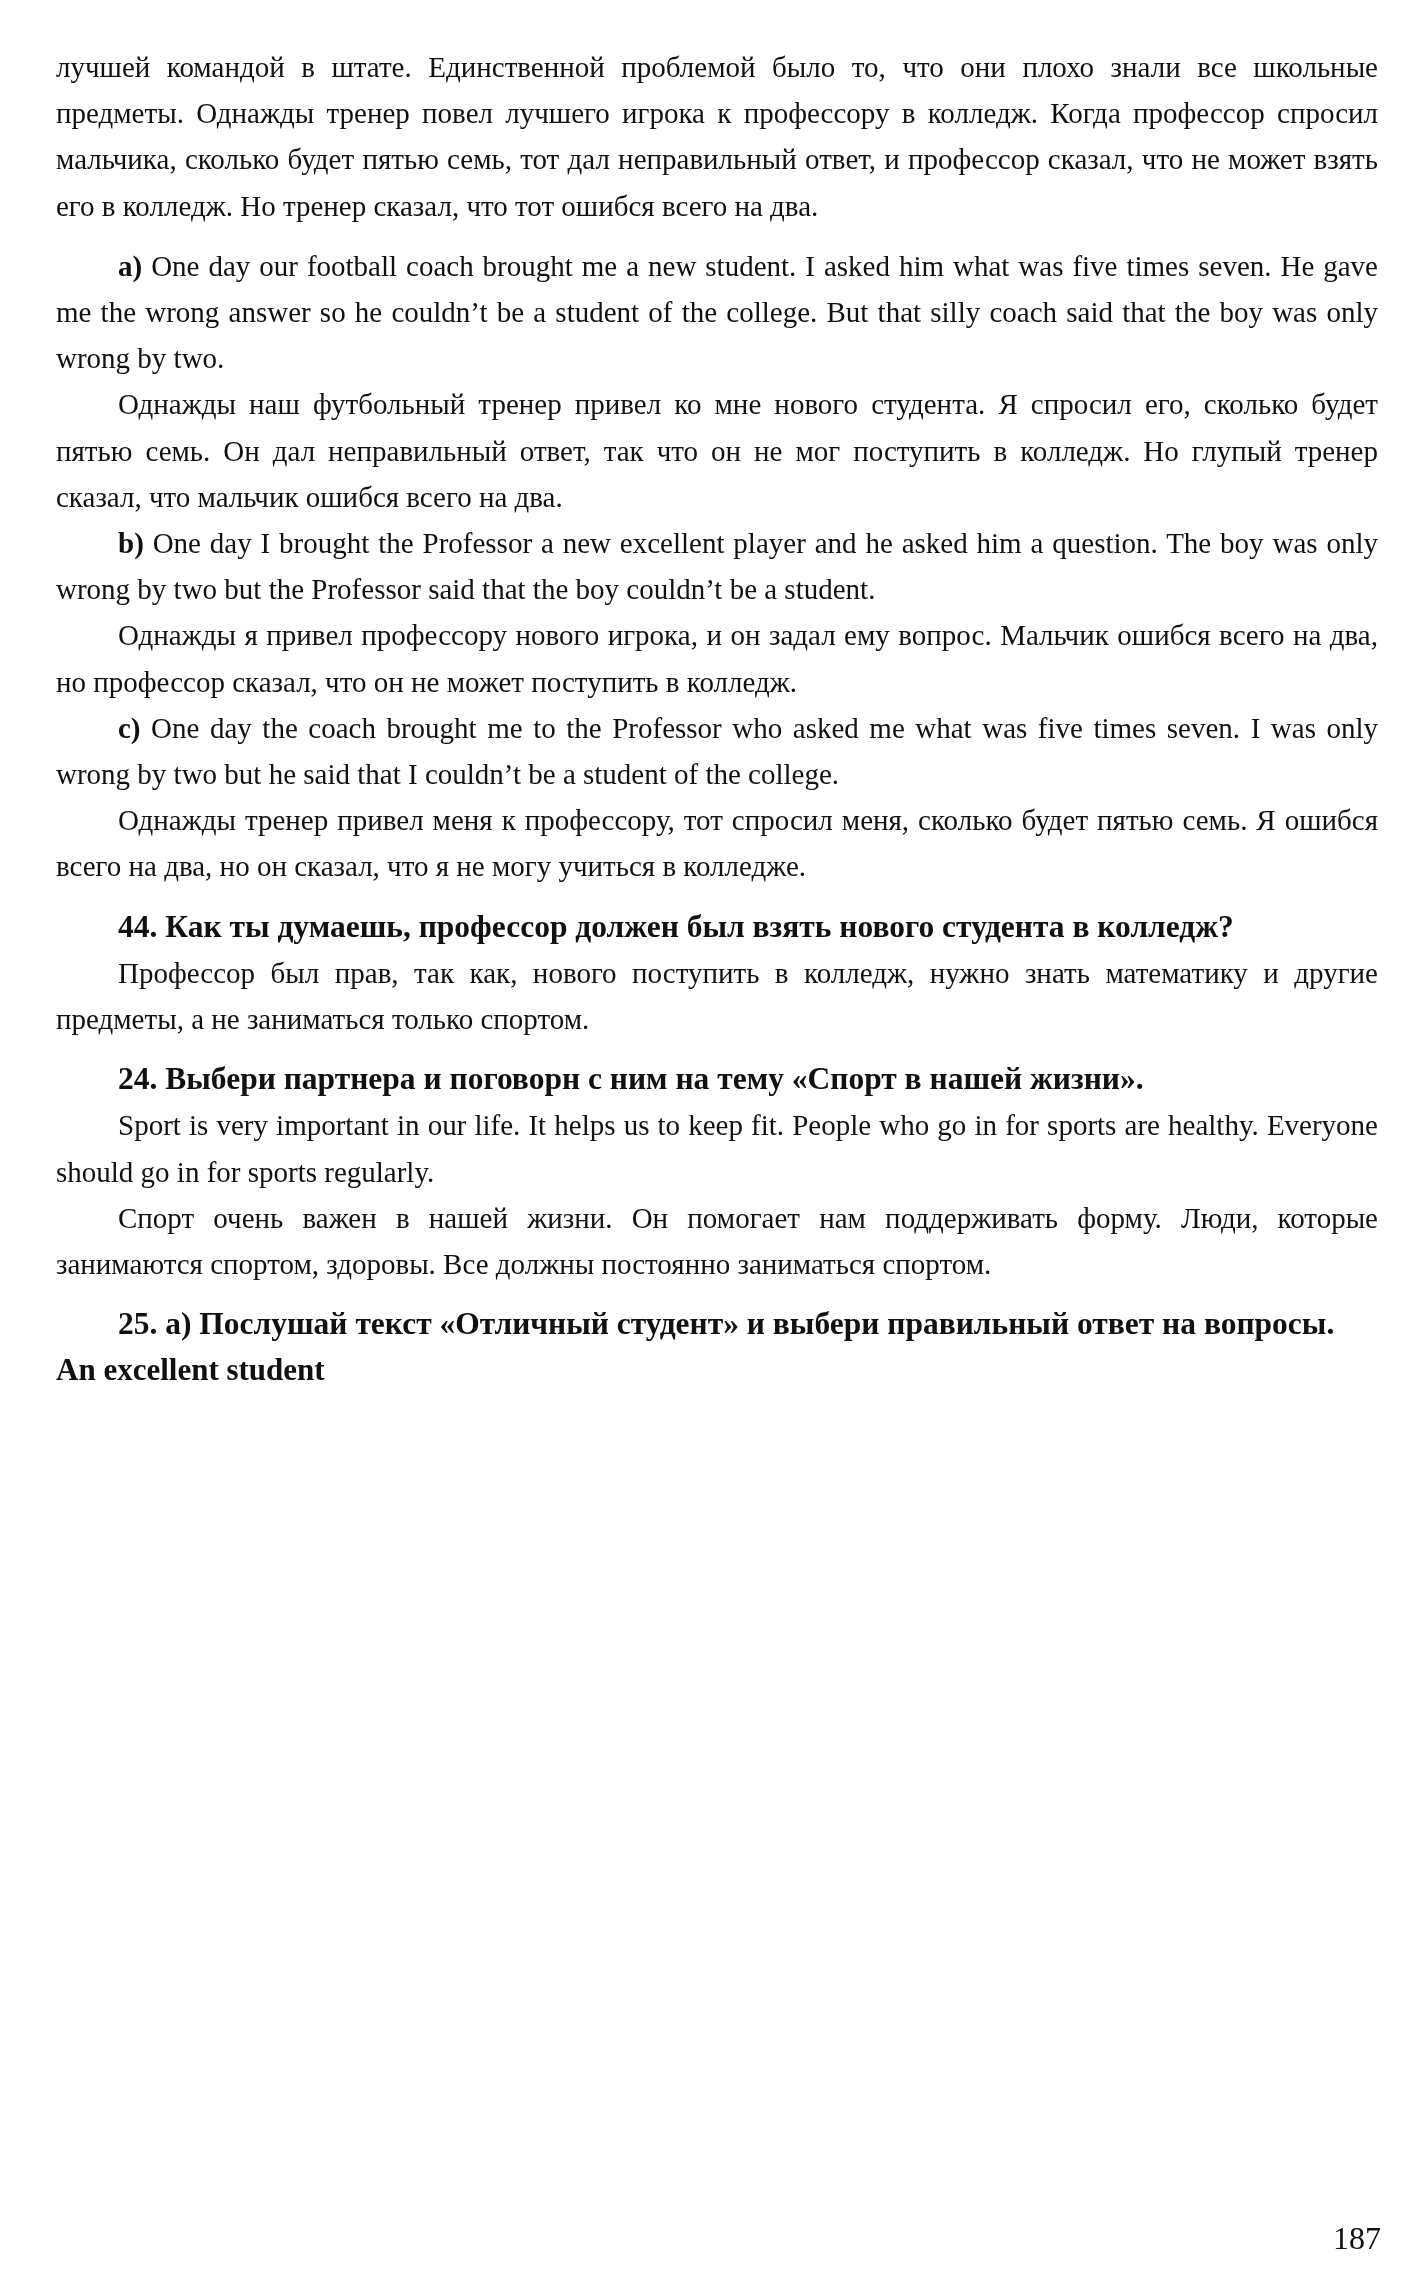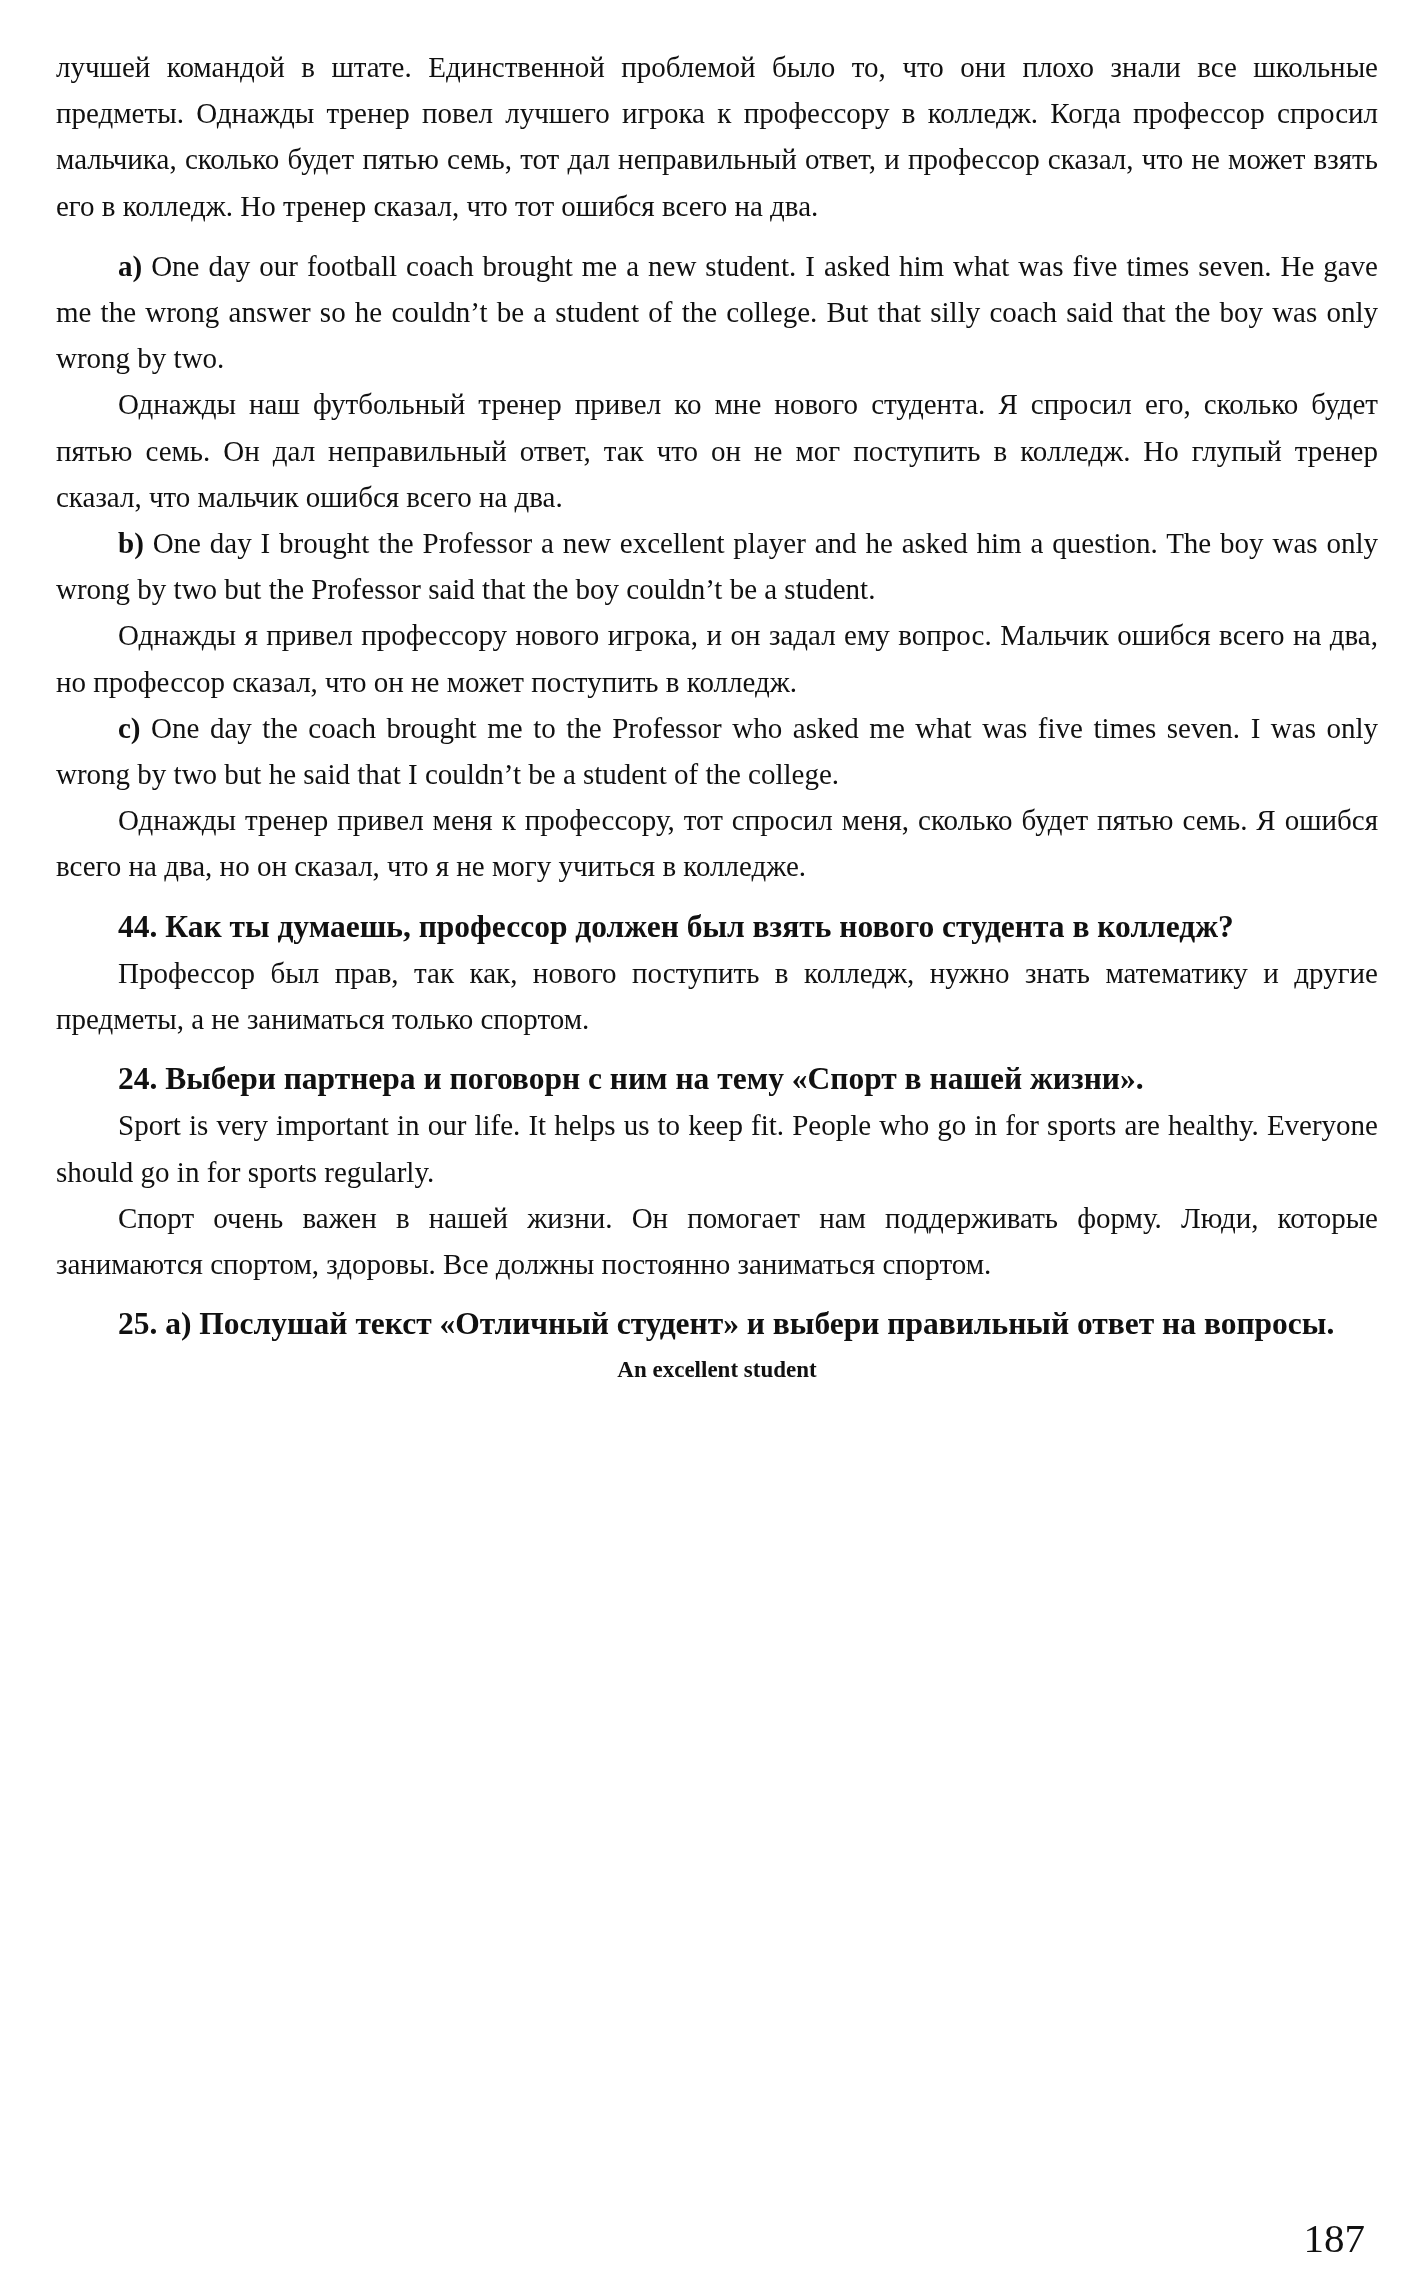--- a/index.html
+++ b/index.html
@@ -31,30 +31,29 @@
       font-size: 31.5px;
       line-height: 46.2px;
       text-align: justify;
       text-indent: 62px;
       margin: 0;
     }
     .gap { height: 14px; }
     .label { font-weight: bold; }
     .title-center {
       font-weight: bold;
-      font-size: 23px;
+      font-size: 31px;
       line-height: 46.2px;
-      text-align: center;
       margin: 0;
     }
     .page-number {
       position: absolute;
-      right: 52px;
+      right: 36px;
       top: 2218px;
-      font-size: 41px;
+      font-size: 32px;
       line-height: 40px;
     }
   </style>
 </head>
 <body>
 
 <div class="page">
 
   <p class="para noindent">лучшей командой в штате. Единственной проблемой было то, что они пло­хо знали все школьные предметы. Однажды тренер повел лучшего игрока к профессору в колледж. Когда профессор спросил мальчика, сколько будет пятью семь, тот дал неправильный ответ, и профессор сказал, что не может взять его в колледж. Но тренер сказал, что тот ошибся всего на два.</p>
 

